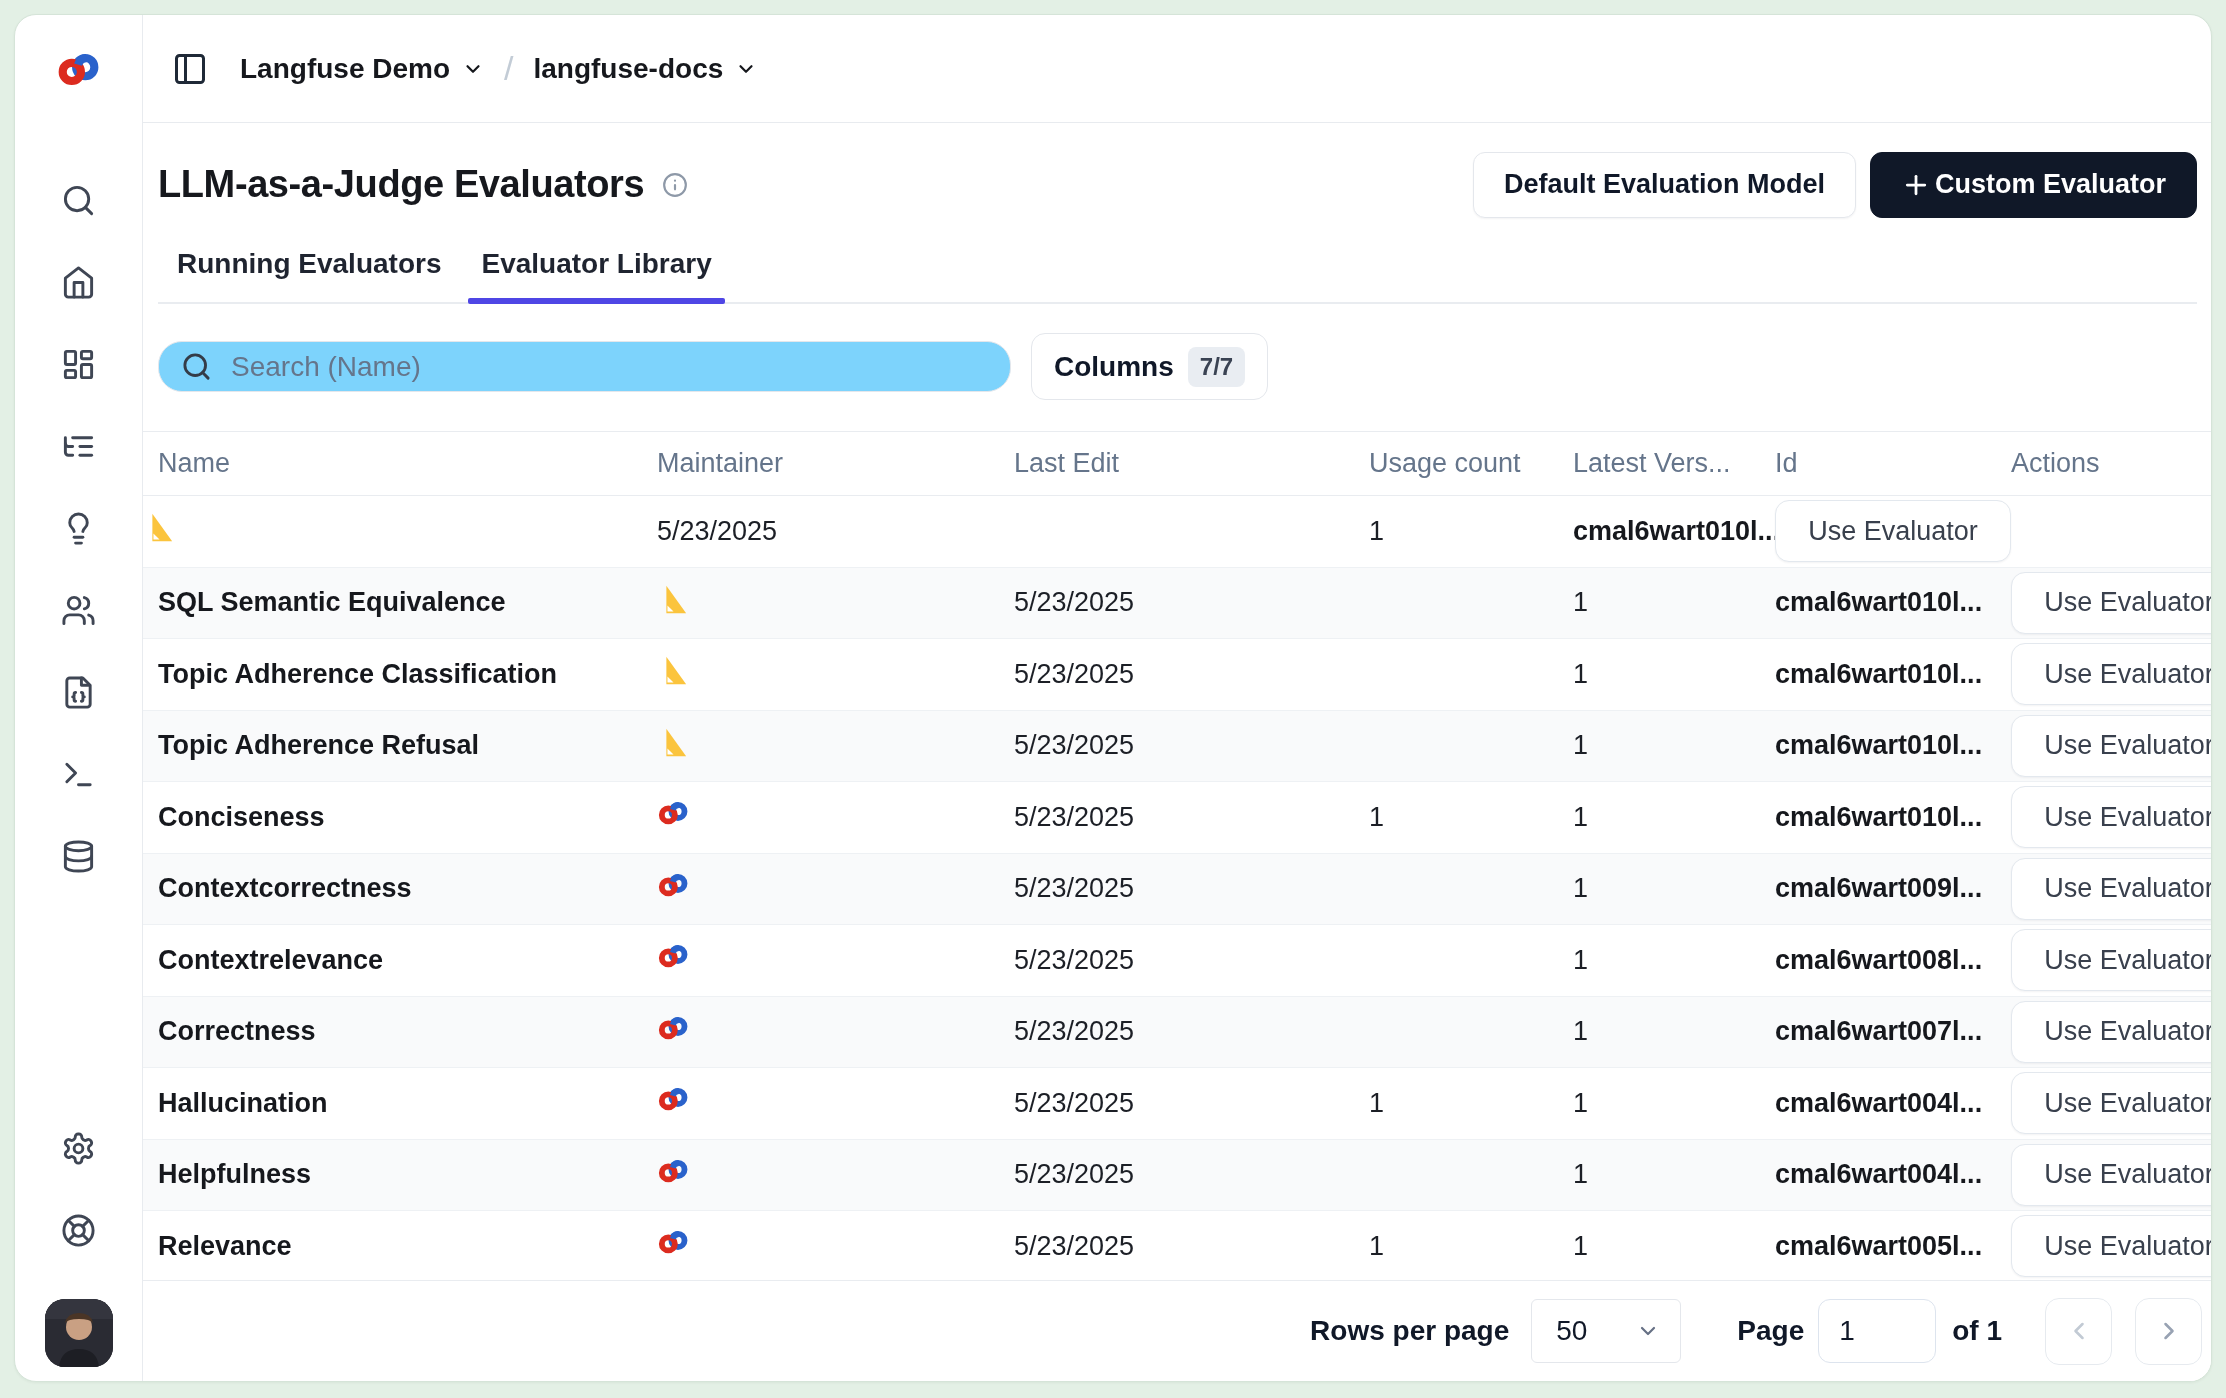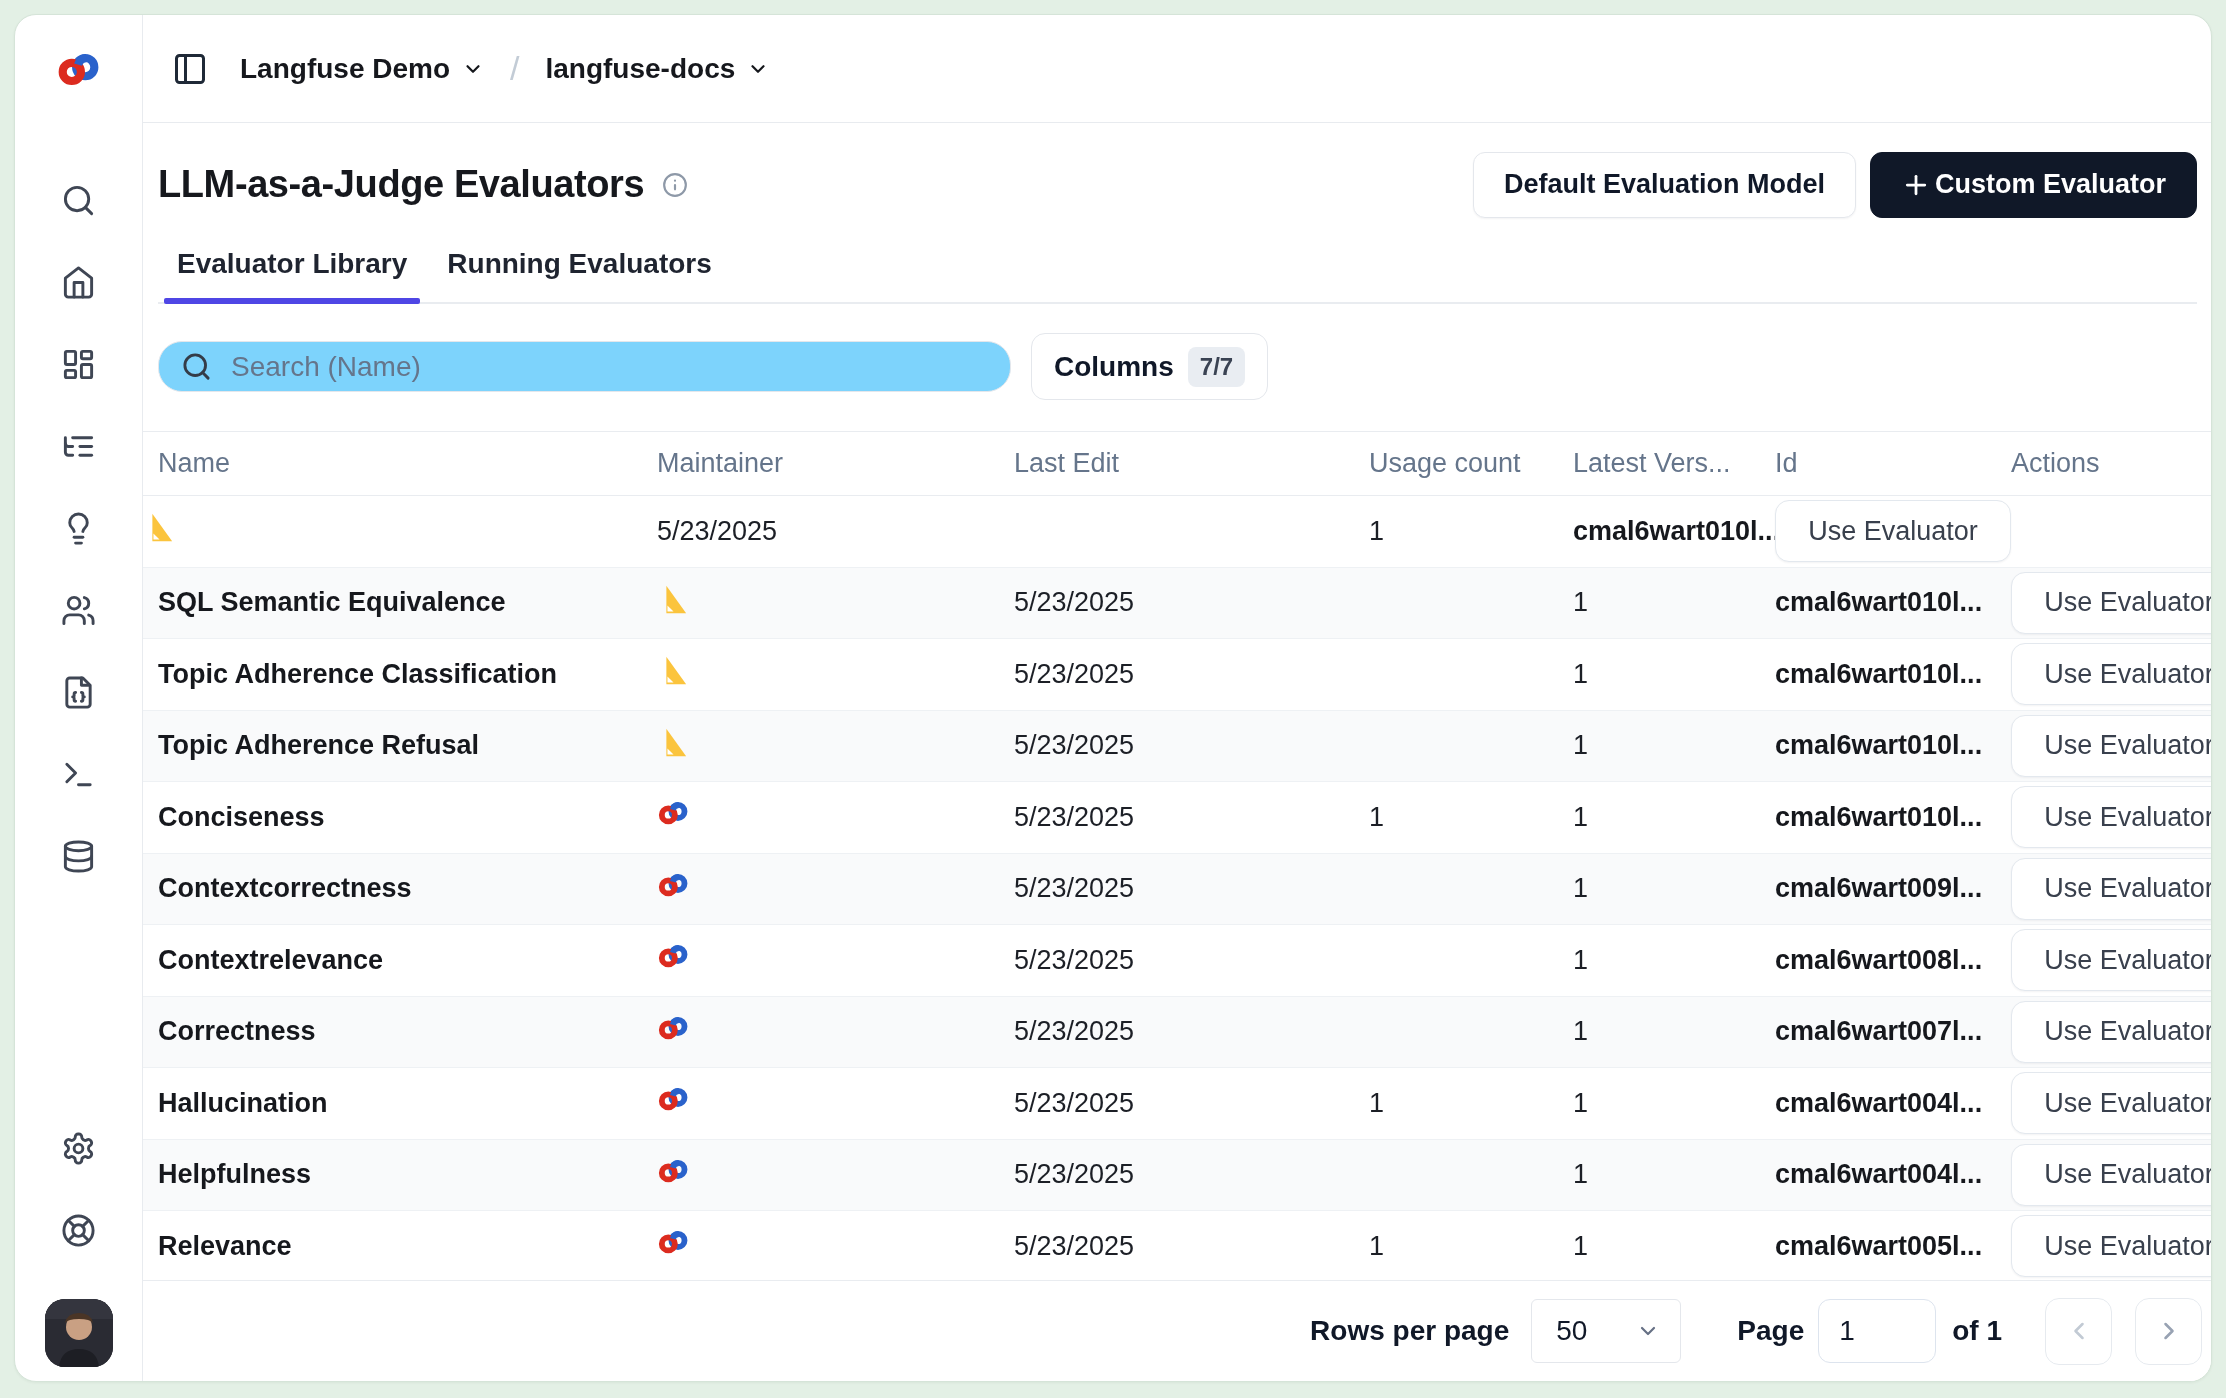--- a/index.html
+++ b/index.html
@@ -42,21 +42,21 @@
   
   .main { flex:1; display:flex; flex-direction:column; min-width:0; position:relative; }
   .topbar {
     height:107px; flex:none;
     border-bottom:1px solid #e8ebef;
     display:flex; align-items:center;
     padding-left:29px;
   }
   .panel-btn { border:none; background:transparent; padding:0; margin-right:32px; cursor:pointer; display:flex; }
   .panel-btn svg { width:36px; height:36px; stroke:#1f2937; stroke-width:2; fill:none; stroke-linecap:round; stroke-linejoin:round; }
-  .crumb { display:flex; align-items:center; font-size:28px; font-weight:600; color:#16181d;gap:6px; }
+  .crumb { display:flex; align-items:center; font-size:28px; font-weight:600; color:#16181d; }
   .crumb-btn { display:flex; align-items:center; gap:12px; border:none; background:transparent; padding:0; font:inherit; color:inherit; cursor:pointer; }
   .crumb svg.chev { width:22px; height:22px; stroke:#16181d; stroke-width:2.4; fill:none; stroke-linecap:round; stroke-linejoin:round; }
   .slash { margin:0 20px; color:#c3ccd6; font-size:34px; font-weight:300; }
   
   .page-head {
     margin-top:28px; padding:0 14px 0 15px; height:67px; flex:none;
     display:flex; align-items:center; justify-content:space-between;
   }
   .title-wrap { display:flex; align-items:center; gap:18px; }
   h1.page-title { margin:0; font-size:38px; font-weight:700; letter-spacing:-0.4px; color:#16181d; }
@@ -327,22 +327,22 @@
             <svg viewBox="0 0 24 24">
                 <path d="M5 12h14"></path>
                 <path d="M12 5v14"></path>
               </svg>
             <span>Custom Evaluator</span>
           </button>
         </div>
       </section>
 
       <nav class="tabs">
+        <button class="tab">Running Evaluators</button>
         <button class="tab active">Evaluator Library</button>
-        <button class="tab">Running Evaluators</button>
       </nav>
 
       <section class="toolbar">
         <div class="search">
           <svg viewBox="0 0 24 24">
               <circle cx="11" cy="11" r="8"></circle>
               <path d="m21 21-4.3-4.3"></path>
             </svg>
           <input type="text" placeholder="Search (Name)" style="">
         </div>

